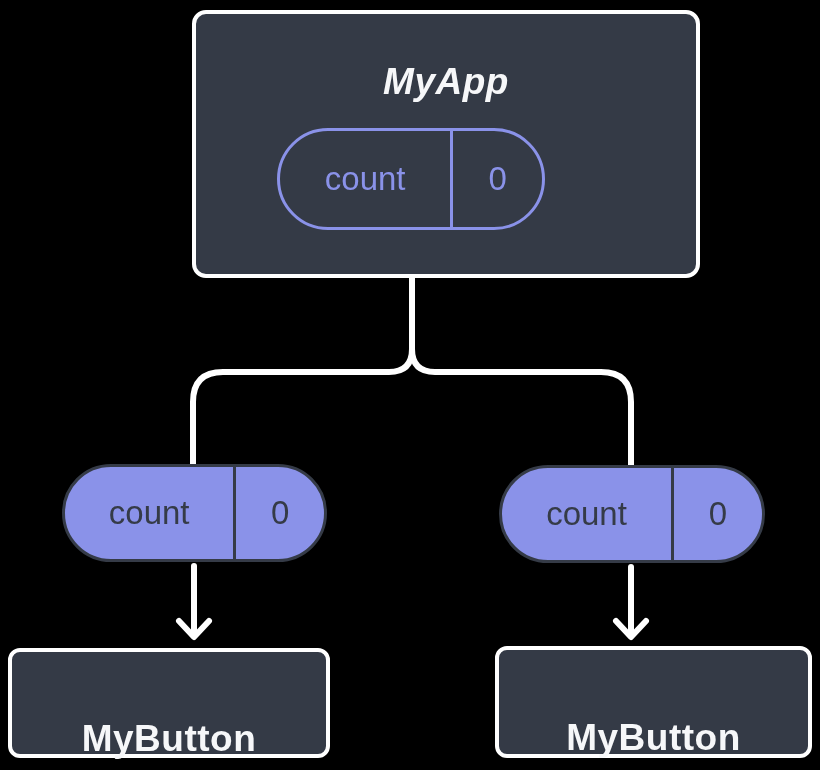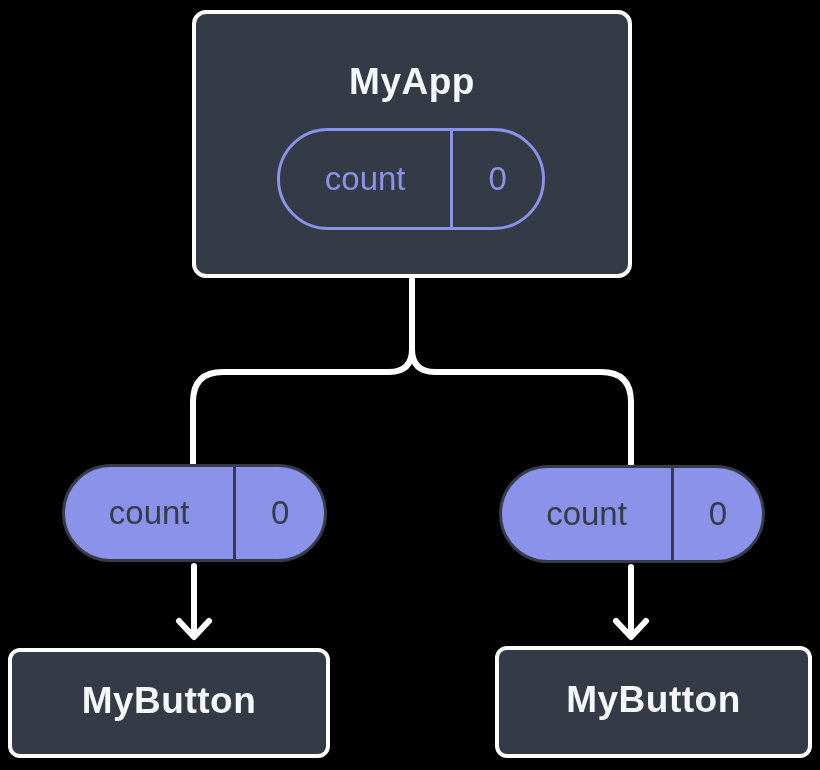--- a/index.html
+++ b/index.html
@@ -23,30 +23,31 @@
     overflow: hidden;
   }
 
   
   .component-box {
     position: absolute;
     background: var(--box-fill);
     border: 4px solid var(--box-border);
     border-radius: 14px;
   }
-  .app-box { left: 192px; top: 10px; width: 440px; height: 268px; }
+  .app-box { left: 192px; top: 10px; width: 508px; height: 268px; font-style: italic; }
   .button-box-left  { left: 8px;   top: 648px; width: 322px; height: 110px; border-radius: 12px; }
   .button-box-right { left: 495px; top: 646px; width: 317px; height: 112px; border-radius: 12px; }
 
   .component-title {
     color: var(--text-light);
     font-size: 37px;
     font-weight: 600;
     letter-spacing: 0.5px;
     text-align: center;
+    margin-top: 38px;
   }
   .app-box .component-title { margin-top: 47px; }
   .button-box-left .component-title,
   .button-box-right .component-title {
     position: absolute;
     left: 0; right: 0; top: 50%;
     transform: translateY(-54%);
   }
 
   

